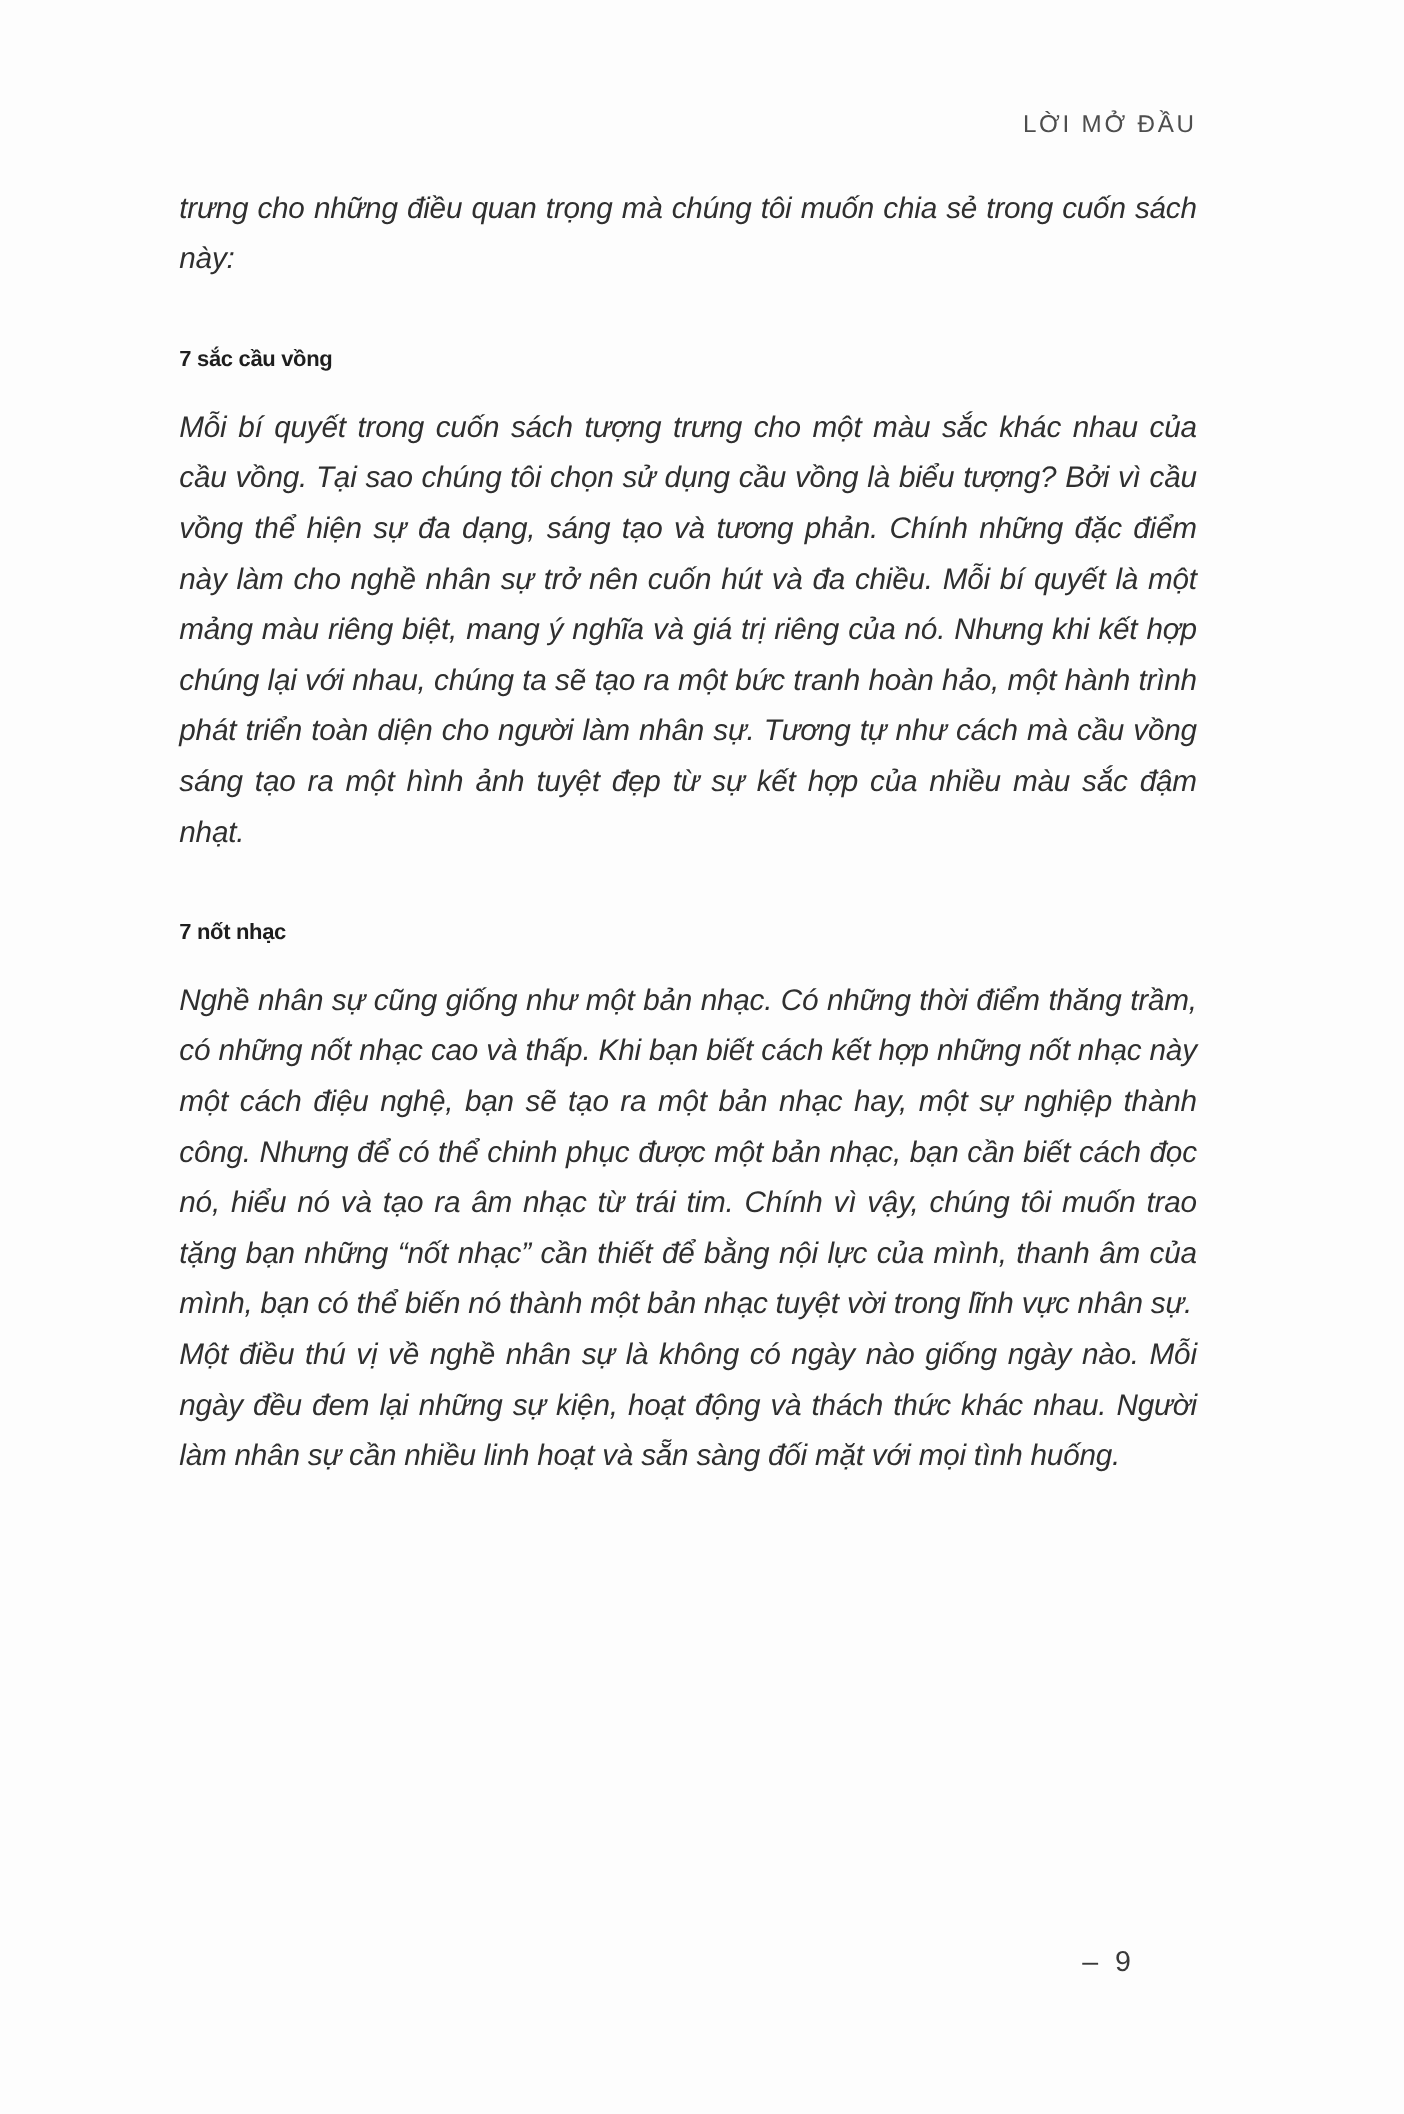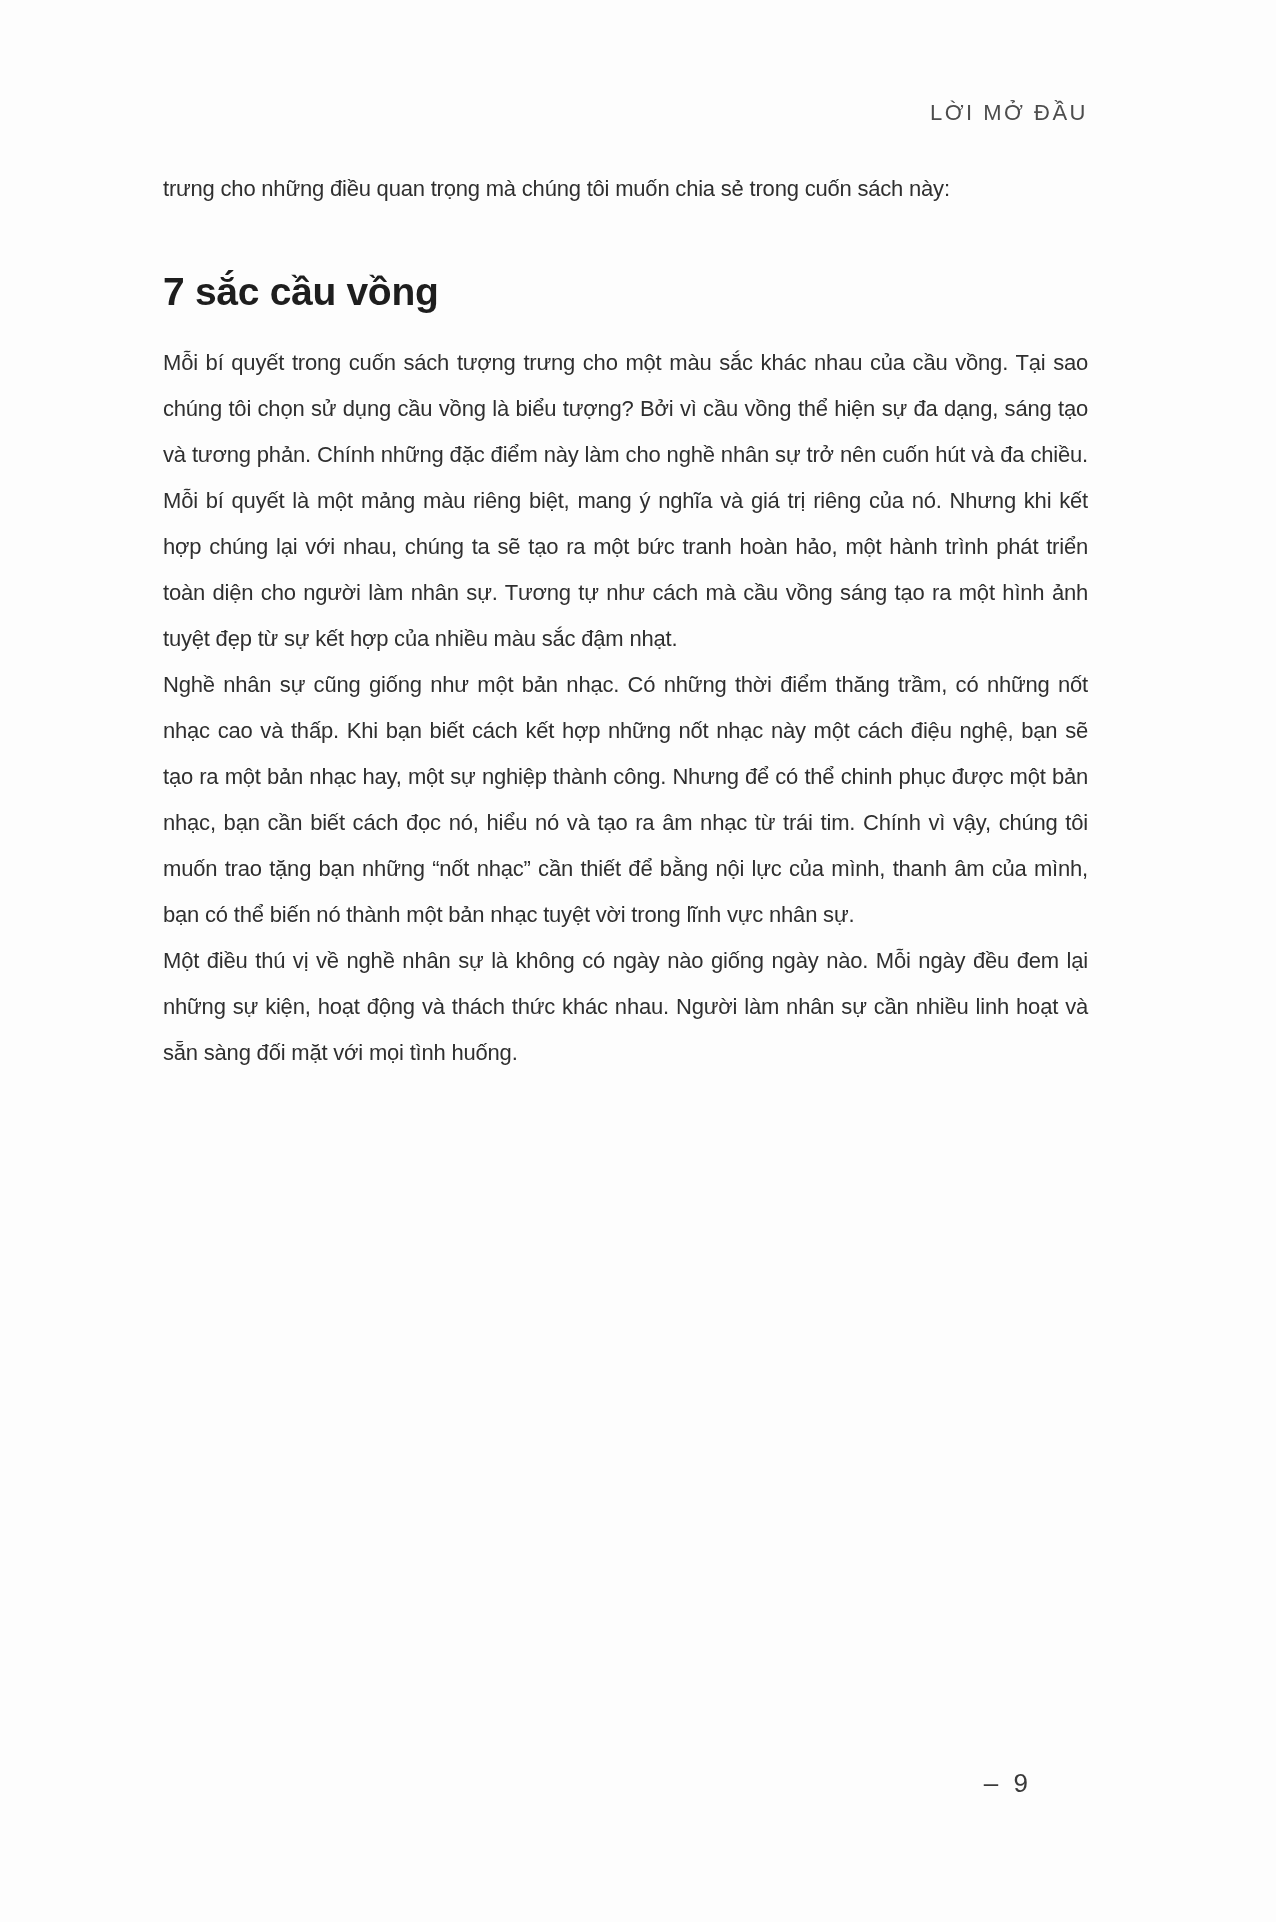--- a/index.html
+++ b/index.html
@@ -17,28 +17,29 @@
   }
   .running-header {
     text-align: right;
     font-size: 22px;
     letter-spacing: 2.5px;
     color: #4d4d4d;
     line-height: 26px;
     margin-bottom: 40px;
   }
   .body-text {
-    font-size: 22px;
+    font-size: 27px;
     line-height: 46px;
     color: #2f2f2f;
     text-align: justify;
     letter-spacing: -0.2px;
+    font-style: italic;
   }
   .section-heading {
-    font-size: 39px;
+    font-size: 20px;
     font-weight: bold;
     color: #1e1e1e;
     margin-top: 58px;
     margin-bottom: 26px;
     letter-spacing: -0.3px;
   }
   .para-gap {
     margin-top: 24px;
   }
   .page-number {
@@ -55,19 +56,20 @@
 
 <div class="page">
 
   <div class="running-header">LỜI MỞ ĐẦU</div>
 
   <p class="body-text">trưng cho những điều quan trọng mà chúng tôi muốn chia sẻ trong cuốn sách này:</p>
 
   <h2 class="section-heading">7 sắc cầu vồng</h2>
   <p class="body-text">Mỗi bí quyết trong cuốn sách tượng trưng cho một màu sắc khác nhau của cầu vồng. Tại sao chúng tôi chọn sử dụng cầu vồng là biểu tượng? Bởi vì cầu vồng thể hiện sự đa dạng, sáng tạo và tương phản. Chính những đặc điểm này làm cho nghề nhân sự trở nên cuốn hút và đa chiều. Mỗi bí quyết là một mảng màu riêng biệt, mang ý nghĩa và giá trị riêng của nó. Nhưng khi kết hợp chúng lại với nhau, chúng ta sẽ tạo ra một bức tranh hoàn hảo, một hành trình phát triển toàn diện cho người làm nhân sự. Tương tự như cách mà cầu vồng sáng tạo ra một hình ảnh tuyệt đẹp từ sự kết hợp của nhiều màu sắc đậm nhạt.</p>
 
+  <h2 class="section-heading">7 nốt nhạc</h2>
   <p class="body-text">Nghề nhân sự cũng giống như một bản nhạc. Có những thời điểm thăng trầm, có những nốt nhạc cao và thấp. Khi bạn biết cách kết hợp những nốt nhạc này một cách điệu nghệ, bạn sẽ tạo ra một bản nhạc hay, một sự nghiệp thành công. Nhưng để có thể chinh phục được một bản nhạc, bạn cần biết cách đọc nó, hiểu nó và tạo ra âm nhạc từ trái tim. Chính vì vậy, chúng tôi muốn trao tặng bạn những “nốt nhạc” cần thiết để bằng nội lực của mình, thanh âm của mình, bạn có thể biến nó thành một bản nhạc tuyệt vời trong lĩnh vực nhân sự.</p>
 
   <p class="body-text">Một điều thú vị về nghề nhân sự là không có ngày nào giống ngày nào. Mỗi ngày đều đem lại những sự kiện, hoạt động và thách thức khác nhau. Người làm nhân sự cần nhiều linh hoạt và sẵn sàng đối mặt với mọi tình huống.</p>
 
   <div class="page-number">– 9</div>
 
 </div>
 
 </body></html>

